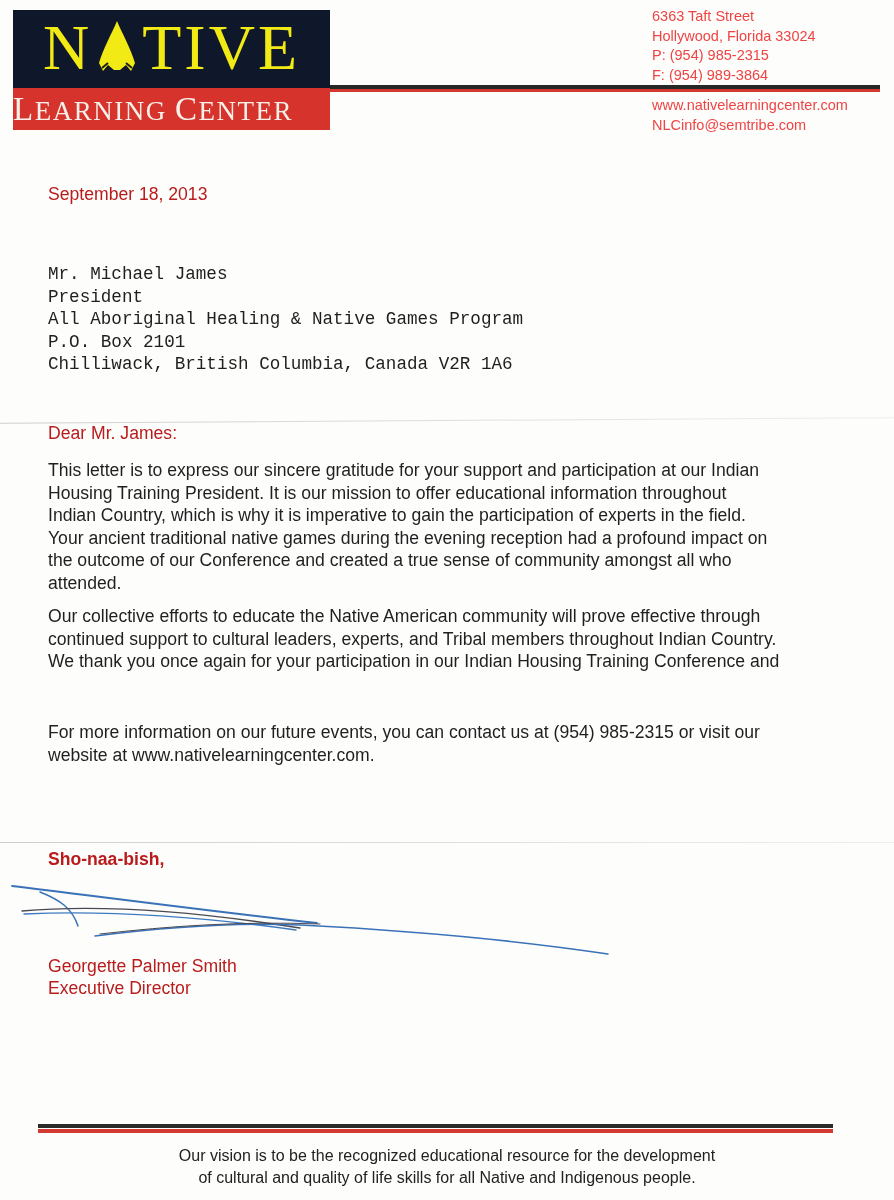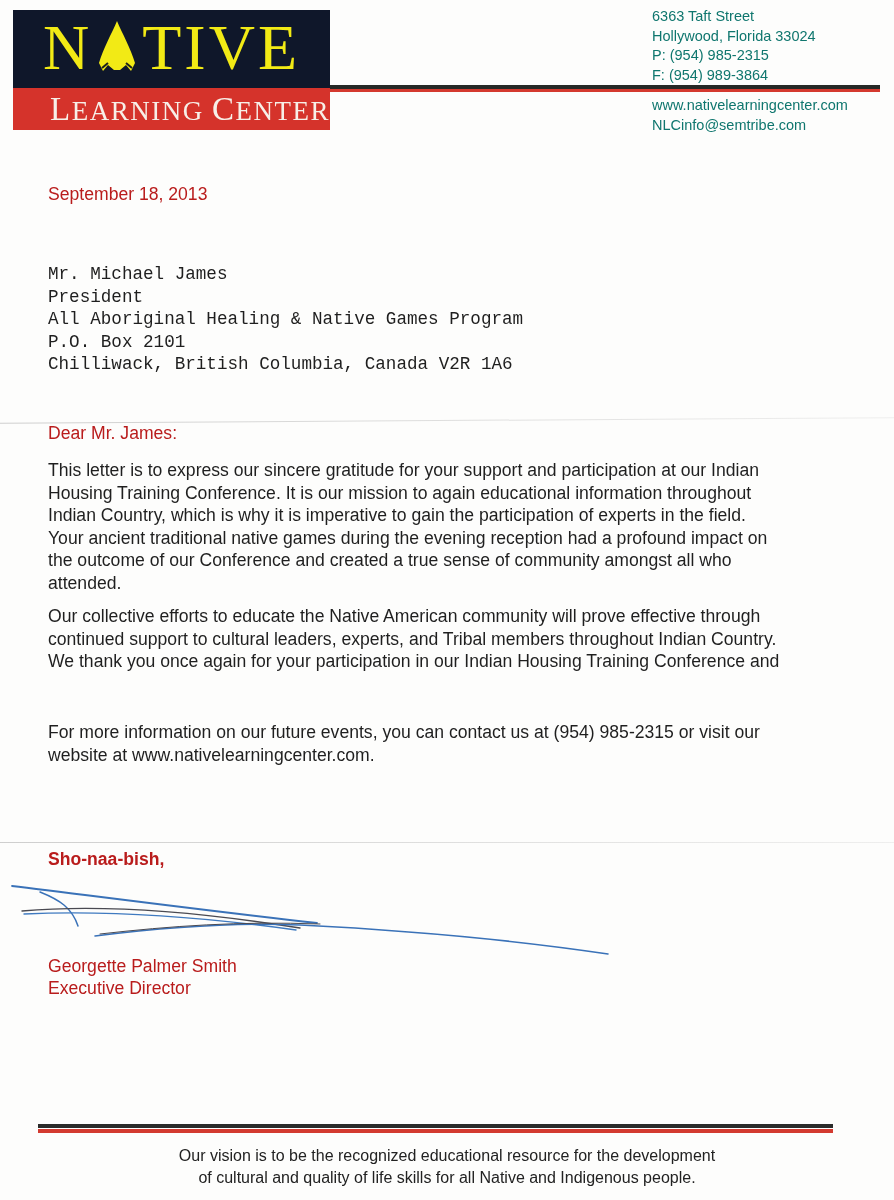--- a/index.html
+++ b/index.html
@@ -21,32 +21,32 @@
       font-family: "Liberation Serif", serif; color: #f2ea15;
       font-size: 64px; letter-spacing: 3px; line-height: 64px;
       white-space: nowrap;
     }
     .logo-native .arrow { display: inline-block; width: 46px; height: 54px; vertical-align: -4px; margin: 0 2px; }
     .logo-bottom {
       left: 13px; top: 88px; width: 317px; height: 42px;
       background: #d5332b;
     }
     .logo-lc {
-      position: absolute; left: 0; top: 5px; width: 317px; text-align: right;
+      position: absolute; left: 0; top: 5px; width: 317px; text-align: left;
       font-family: "Liberation Serif", serif; color: #f7efe8;
       font-size: 27px; letter-spacing: 1.5px; line-height: 32px; white-space: nowrap;
     }
     .logo-lc .big { font-size: 33px; }
 
     
     .hdr-black { left: 330px; top: 85px; width: 550px; height: 4px; background: #262826; }
     .hdr-red { left: 330px; top: 89px; width: 550px; height: 3px; background: #d4392f; }
 
     
-    .contact { left: 652px; font-size: 14.5px; line-height: 19.5px; color: #0f766e; }
+    .contact { left: 652px; font-size: 14.5px; line-height: 19.5px; color: #ef4444; }
     .contact div { white-space: nowrap; }
 
     
     .txt { left: 48px; font-size: 17.6px; line-height: 22.5px; color: #b91c1c; white-space: nowrap; }
     .para { left: 48px; width: 840px; font-size: 17.6px; line-height: 22.5px; color: #1f1f1f; }
     .para div { white-space: nowrap; }
 
     
     .fold { height: 1px; background: linear-gradient(90deg, rgba(150,150,150,0.45), rgba(180,180,180,0.2)); }
 
@@ -96,21 +96,21 @@
   <div>P.O. Box 2101</div>
   <div>Chilliwack, British Columbia, Canada V2R 1A6</div>
 </div>
 
 <div class="abs fold" style="left:0; top:420px; width:894px; transform: rotate(-0.35deg);"></div>
 
 <div class="abs txt" style="top:422px;">Dear Mr. James:</div>
 
 <div class="abs para" style="top:459px;">
   <div>This letter is to express our sincere gratitude for your support and participation at our Indian</div>
-  <div>Housing Training Conference. It is our mission to again educational information throughout</div>
+  <div>Housing Training President. It is our mission to offer educational information throughout</div>
   <div>Indian Country, which is why it is imperative to gain the participation of experts in the field.</div>
   <div>Your ancient traditional native games during the evening reception had a profound impact on</div>
   <div>the outcome of our Conference and created a true sense of community amongst all who</div>
   <div>attended.</div>
 </div>
 
 <div class="abs para" style="top:605px;">
   <div>Our collective efforts to educate the Native American community will prove effective through</div>
   <div>continued support to cultural leaders, experts, and Tribal members throughout Indian Country.</div>
   <div>We thank you once again for your participation in our Indian Housing Training Conference and</div>

